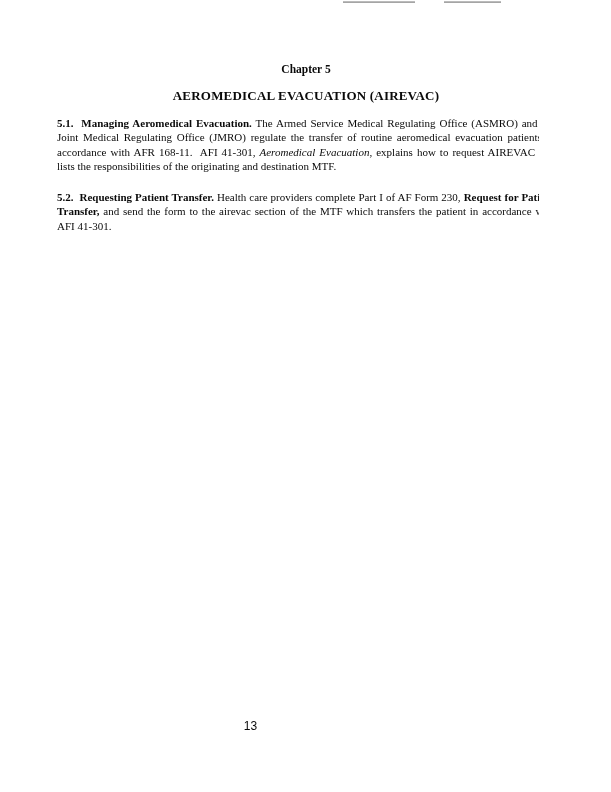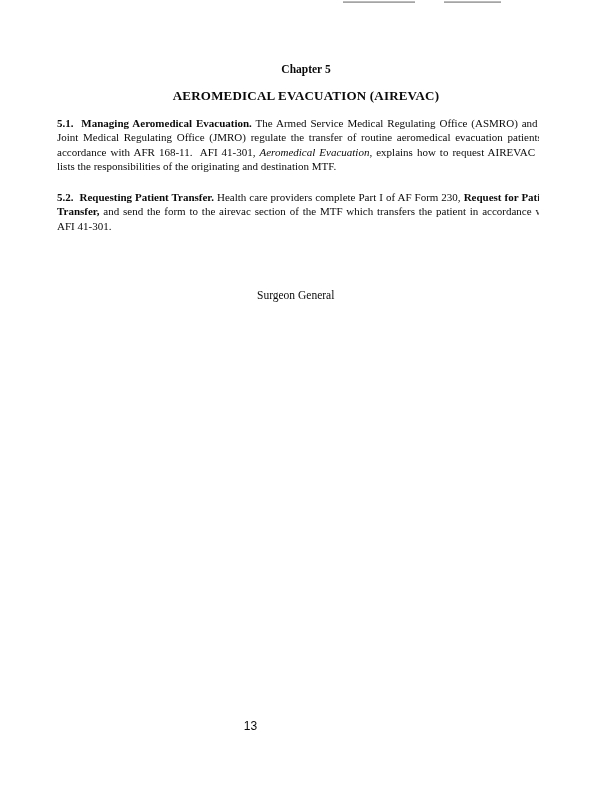--- a/index.html
+++ b/index.html
@@ -78,18 +78,17 @@
 
   <div class="content">
     <div class="chapter">Chapter 5</div>
     <div class="title">AEROMEDICAL EVACUATION (AIREVAC)</div>
 
     <p class="para para-1"><b>5.1.&nbsp; Managing Aeromedical Evacuation.</b><span> The Armed Service Medical Regulating Office (ASMRO) and the Joint Medical Regulating Office (JMRO) regulate the transfer of routine aeromedical evacuation patients in accordance with AFR 168-11.&nbsp; AFI 41-301, </span><i>Aeromedical Evacuation</i><span>, explains how to request AIREVAC and lists the responsibilities of the originating and destination MTF.</span></p>
 
     <p class="para para-2"><b>5.2.&nbsp; Requesting Patient Transfer.</b><span> Health care providers complete Part I of AF Form 230, </span><b>Request for Patient Transfer,</b><span> and send the form to the airevac section of the MTF which transfers the patient in accordance with AFI 41-301.</span></p>
 
     <div class="signature">
-      <div>Surgeon General</div>
     </div>
   </div>
 
   <div class="page-number">13</div>
 </div>
 
 </body></html>

